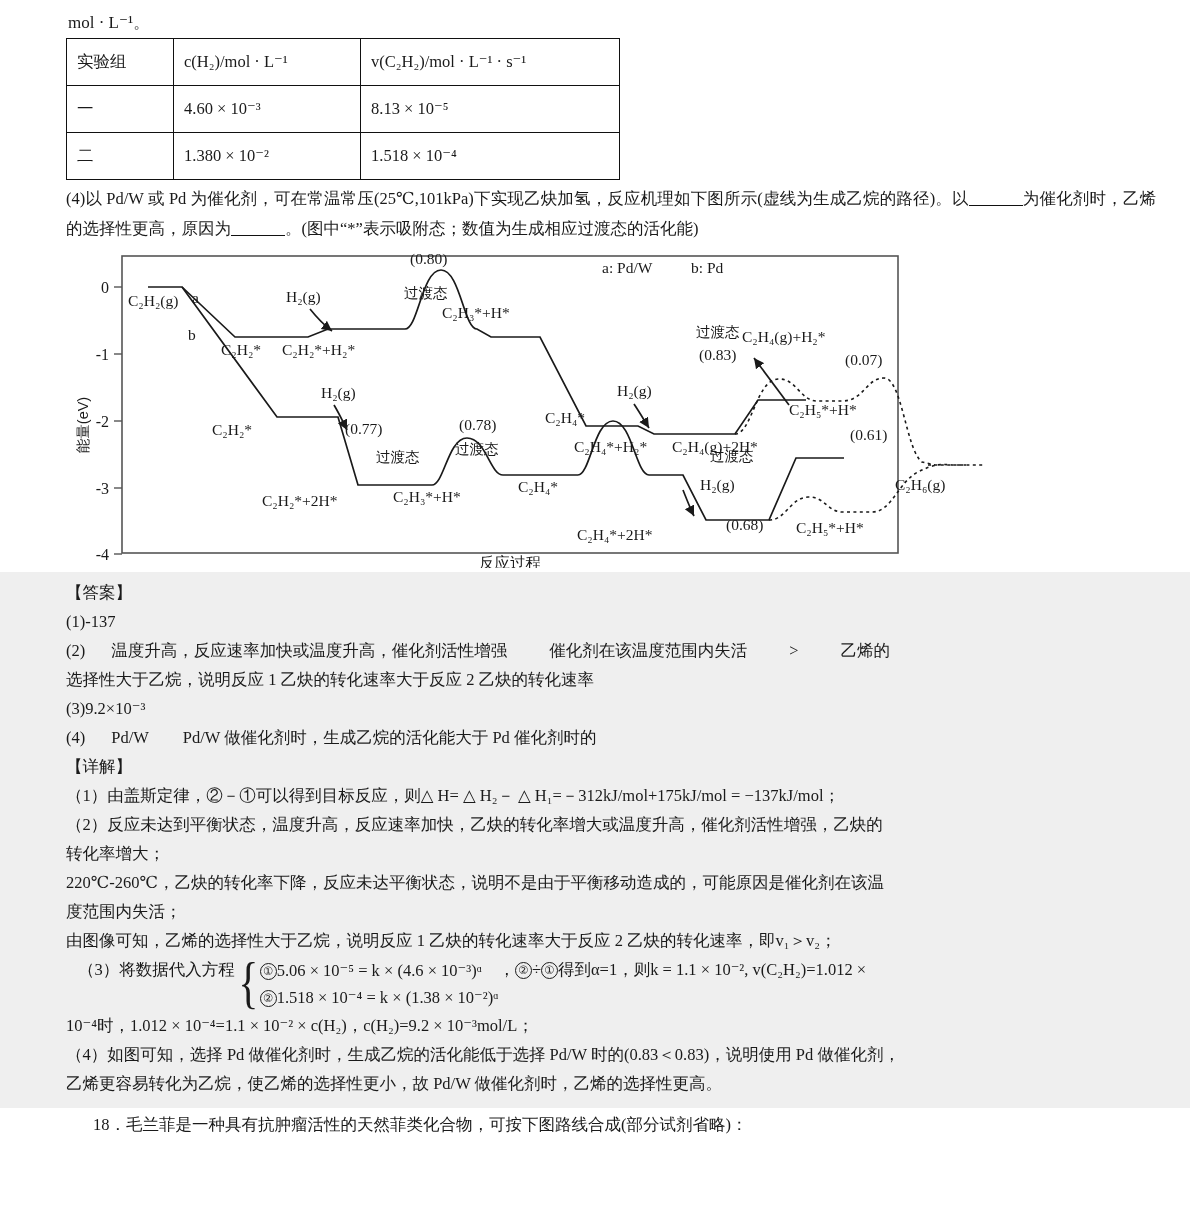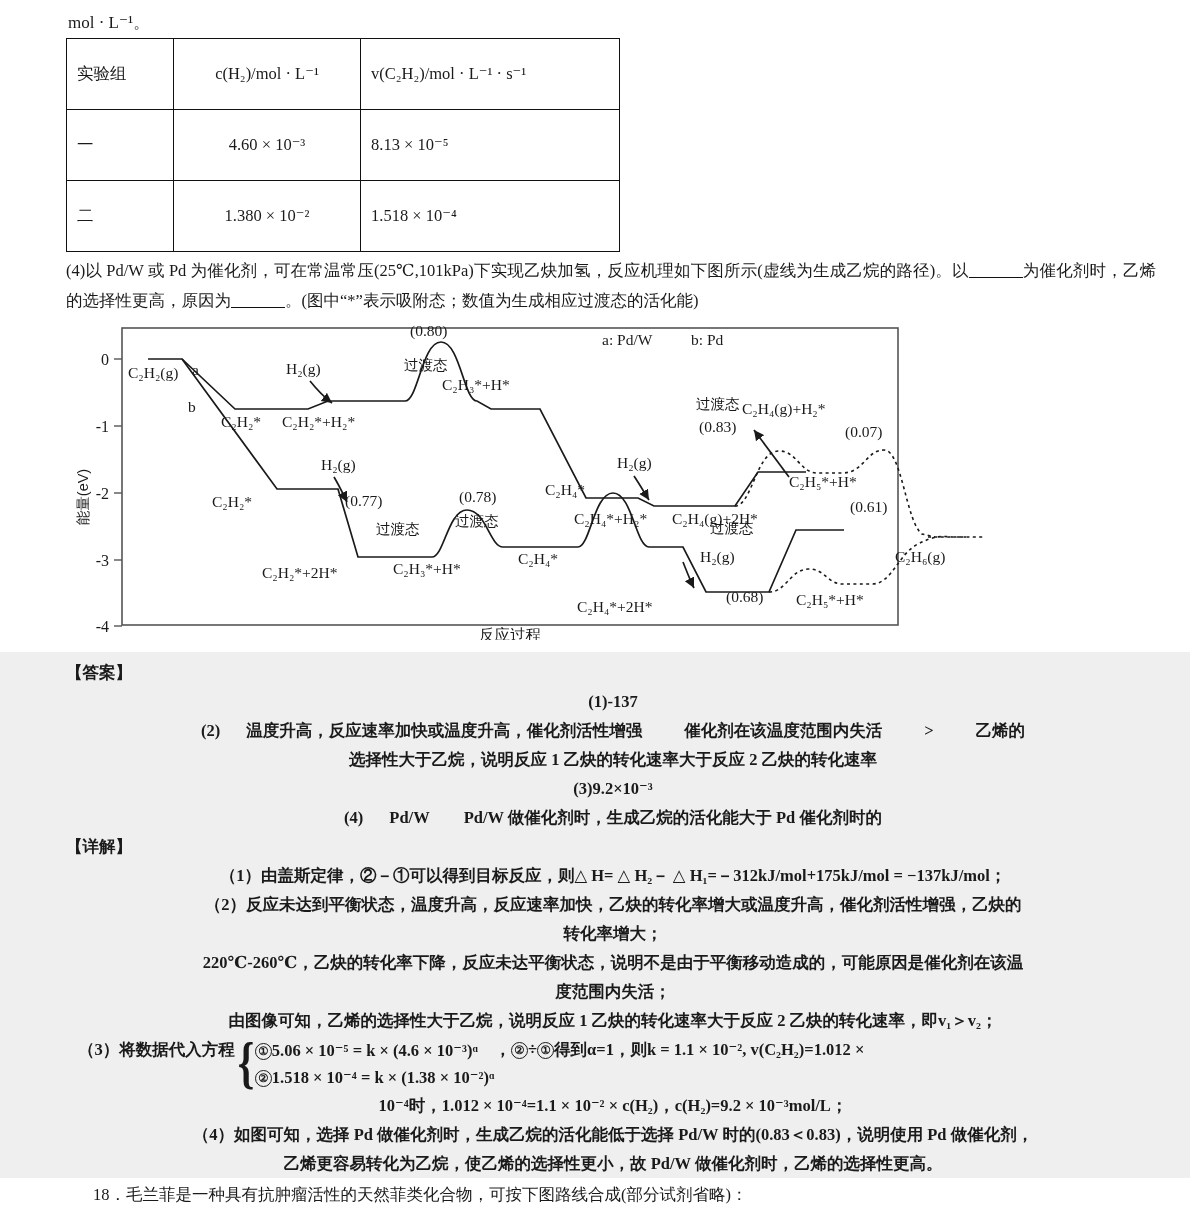--- a/index.html
+++ b/index.html
@@ -39,28 +39,28 @@
 
   
   table.datatable {
     border-collapse: collapse;
     margin: 2px 0 4px 0;
     width: 504px;
     table-layout: fixed;
   }
   table.datatable td {
     border: 1.6px solid #111;
-    padding: 19px 10px;
+    padding: 7px 10px;
     font-size: 16.5px;
     height: 32px;
     vertical-align: middle;
     white-space: nowrap;
   }
   table.datatable td.c0 { width: 86px; }
-  table.datatable td.c1 { width: 166px; text-align: center; }
+  table.datatable td.c1 { width: 166px; }
   table.datatable td.c2 { width: 238px; }
 
   
   .qpara {
     font-size: 16.5px;
     line-height: 30px;
     text-align: justify;
     margin: 4px 4px 0 0;
     width: 1090px;
   }
@@ -76,27 +76,26 @@
     position: relative;
     width: 1090px;
     height: 318px;
     margin: 6px 0 0 0;
   }
   .chart-svg { position: absolute; left: 0; top: 0; }
 
   
   .answer-block {
     background: #efefef;
-    margin: 12px 0 0 -66px;
-    padding: 6px 30px 0 66px;
+    margin: 4px 0 0 -66px;
+    padding: 6px 30px 10px 66px;
     width: 1190px;
     box-sizing: border-box;
-    font-weight: bold;
-  }
-  .answer-block .line { font-size: 16.5px; line-height: 29px; text-align: center; }
+  }
+  .answer-block .line { font-size: 16.5px; line-height: 29px; }
   .hdr { font-size: 16.5px; line-height: 29px; }
   .ans-gap-1 { display: inline-block; width: 26px; }
   .ans-gap-2 { display: inline-block; width: 42px; }
   .ans-gap-3 { display: inline-block; width: 34px; }
 
   
   .eqrow {
     display: flex;
     font-size: 16.5px;
     line-height: 26px;

